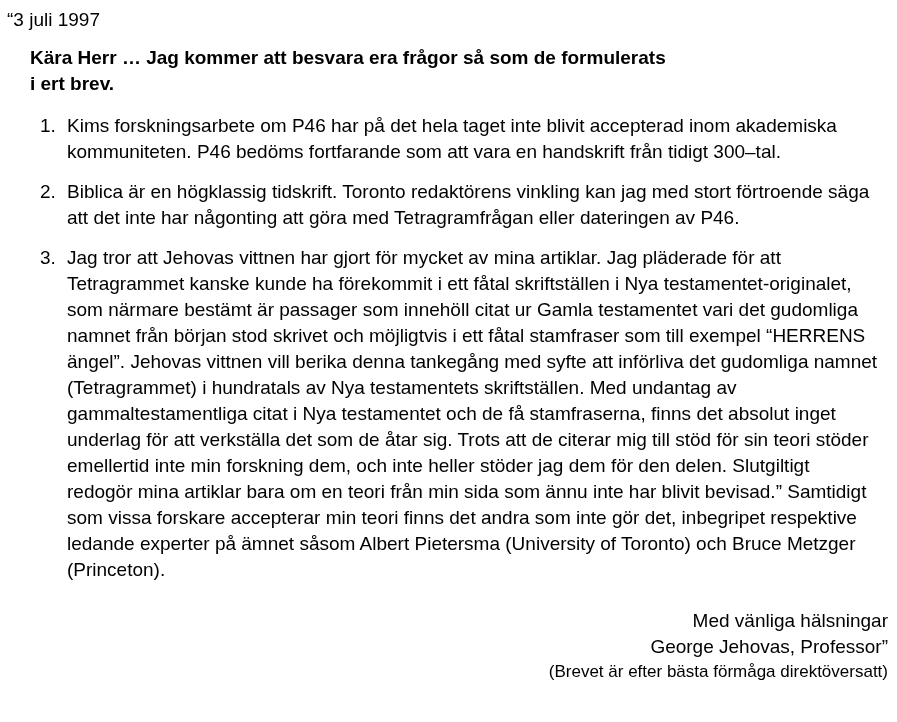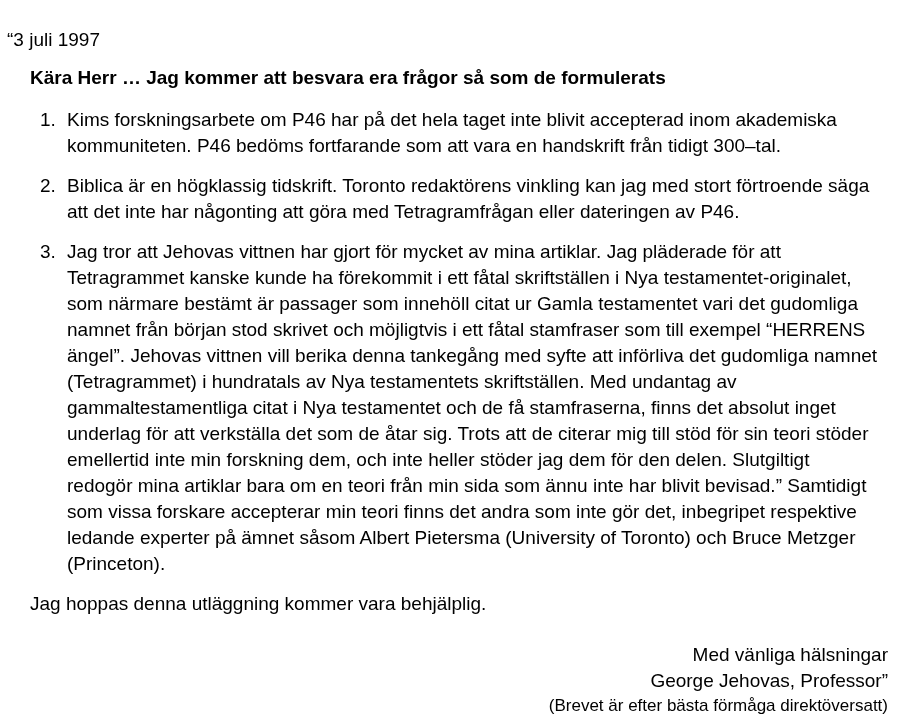--- a/index.html
+++ b/index.html
@@ -15,21 +15,20 @@
     font-family: "Liberation Sans", sans-serif;
     font-size: 19px;
     line-height: 26px;
     -webkit-font-smoothing: antialiased;
   }
   .letter {
     box-sizing: border-box;
     width: 897px;
     height: 552px;
     padding: 7px 9px 0 7px;
-    margin-top: 20px;
   }
   .date {
     margin: 0 0 12px 0;
   }
   .greeting {
     margin: 0 0 16px 23px;
   }
   .greeting .line {
     display: block;
     font-weight: bold;
@@ -67,20 +66,21 @@
 </style>
 </head>
 <body>
 
 <div class="letter">
 
   <div class="date">“3 juli 1997</div>
 
   <div class="greeting">
       <span class="line">Kära Herr … Jag kommer att besvara era frågor så som de formulerats</span>
+      <span class="line">i ert brev.</span>
     </div>
 
   <div class="points">
 
     <div class="item">
         <span class="num">1.</span>
         <span class="itext">Kims forskningsarbete om P46 har på det hela taget inte blivit accepterad inom akademiska kommuniteten. P46 bedöms fortfarande som att vara en handskrift från tidigt 300–tal.</span>
       </div>
 
     <div class="item">
@@ -88,21 +88,20 @@
         <span class="itext">Biblica är en högklassig tidskrift. Toronto redaktörens vinkling kan jag med stort förtroende säga att det inte har någonting att göra med Tetragramfrågan eller dateringen av P46.</span>
       </div>
 
     <div class="item">
         <span class="num">3.</span>
         <span class="itext"><span class="u">Jag tror att Jehovas vittnen har gjort för mycket av mina artiklar.</span><span> </span><span class="u">Jag pläderade för att Tetragrammet kanske kunde ha förekommit i ett fåtal skriftställen i Nya testamentet-originalet,</span><span> som närmare bestämt är passager som innehöll citat ur Gamla testamentet vari det gudomliga namnet från början stod skrivet och möjligtvis i ett fåtal stamfraser som till exempel “HERRENS ängel”. </span><span class="u">Jehovas vittnen vill berika denna tankegång med syfte att införliva det gudomliga namnet (Tetragrammet) i hundratals av Nya testamentets skriftställen.</span><span> </span><span class="u">Med undantag av gammaltestamentliga citat i Nya testamentet och de få stamfraserna, finns det absolut inget underlag för att verkställa det som de åtar sig. Trots att de citerar mig till stöd för sin teori stöder emellertid inte min forskning dem, och inte heller stöder jag dem för den delen.</span><span> </span><span class="u">Slutgiltigt redogör mina artiklar bara om en teori från min sida som ännu inte har blivit bevisad.</span><span>” Samtidigt som vissa forskare accepterar min teori finns det andra som inte gör det, inbegripet respektive ledande experter på ämnet såsom Albert Pietersma (University of Toronto) och Bruce Metzger (Princeton).</span></span>
       </div>
 
   </div>
 
-  <div class="closing">Jag hoppas denna utläggning kommer vara behjälplig.</div>
 
   <div class="signature">
     <div>Med vänliga hälsningar</div>
     <div>George Jehovas, Professor”</div>
     <div class="note">(Brevet är efter bästa förmåga direktöversatt)</div>
   </div>
 
 </div>
 
 </body></html>

